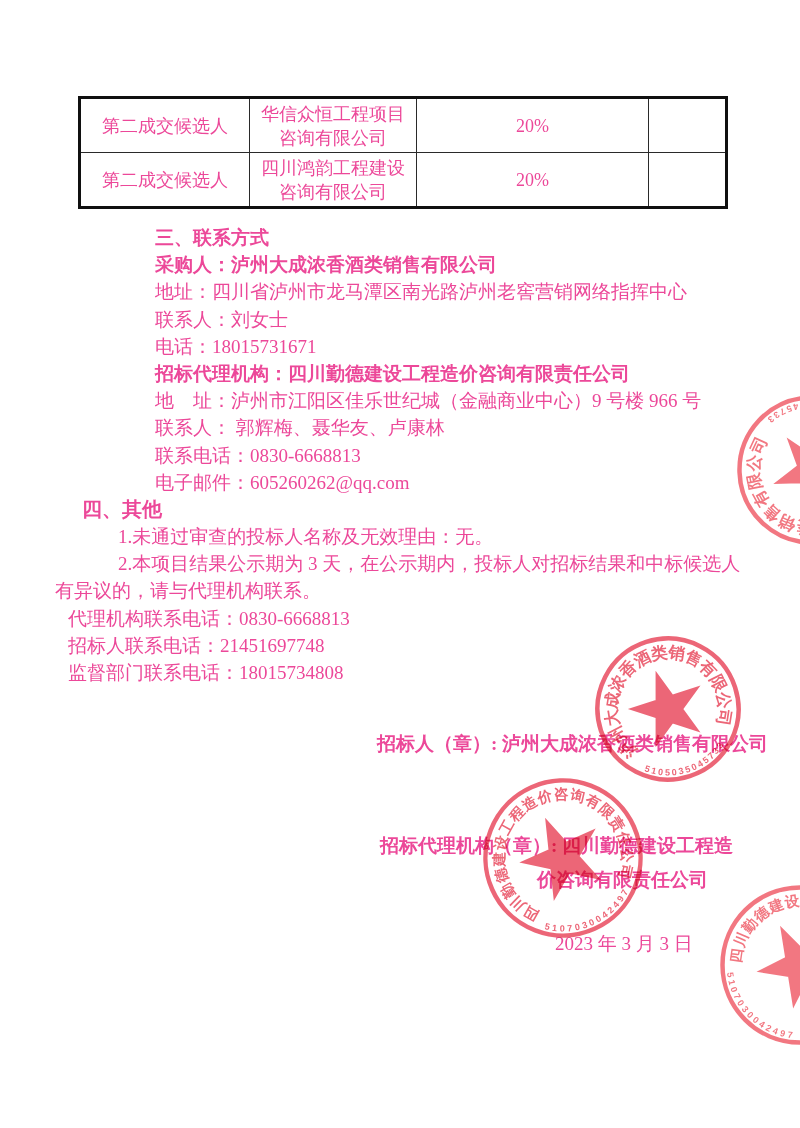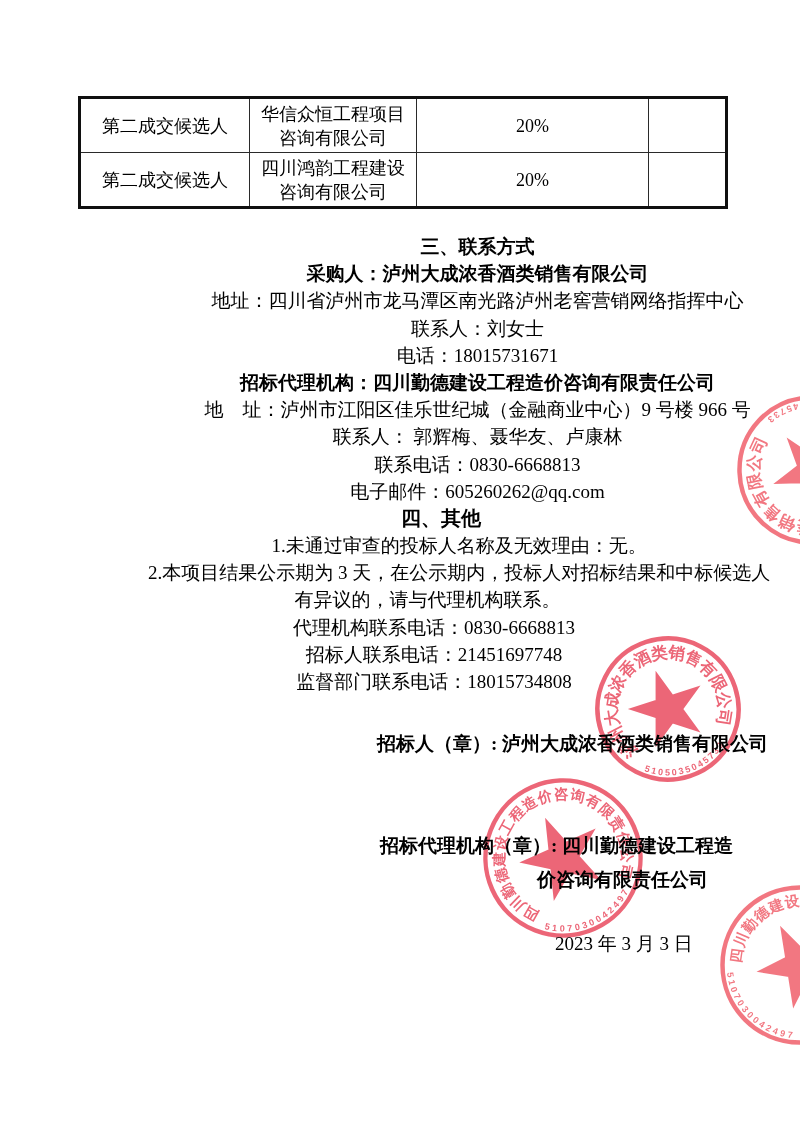--- a/index.html
+++ b/index.html
@@ -1,35 +1,35 @@
 <!DOCTYPE html>
 <html><head>
 <meta charset="utf-8">
 <style>
   html,body{margin:0;padding:0;background:#f3f3f3;}
   .page{
     position:relative;width:800px;height:1128px;margin:0 auto;
     background:#ffffff;overflow:hidden;
     font-family:"Liberation Serif","DejaVu Serif",serif;
-    color:#000000;
+    color:#ec4899;
   }
   
   .result-table{
     position:absolute;left:78px;top:96px;
     border-collapse:collapse;table-layout:fixed;
     border:3px solid #101010;
   }
   .result-table td{
     border:1.6px solid #2a2a2a;
     text-align:center;vertical-align:middle;
     font-size:18px;line-height:24px;height:53px;
     padding:0 6px;overflow:hidden;
   }
   
-  .body-lines{position:absolute;left:0;top:233px;width:100%;font-size:19px;text-align:center;}
+  .body-lines{position:absolute;left:0;top:224px;width:100%;font-size:19px;}
   .bl{height:27.2px;line-height:27.2px;white-space:pre;}
   .b{font-weight:bold;}
   .ind-a{padding-left:155px;}
   .ind-b{padding-left:82px;font-size:20px;}
   .ind-c{padding-left:118px;}
   .ind-d{padding-left:55px;}
   .ind-e{padding-left:68px;}
   
   .sig{position:absolute;font-size:19px;font-weight:bold;white-space:pre;}
   .sig-bidder{left:348px;top:731px;margin-left:29px;}

